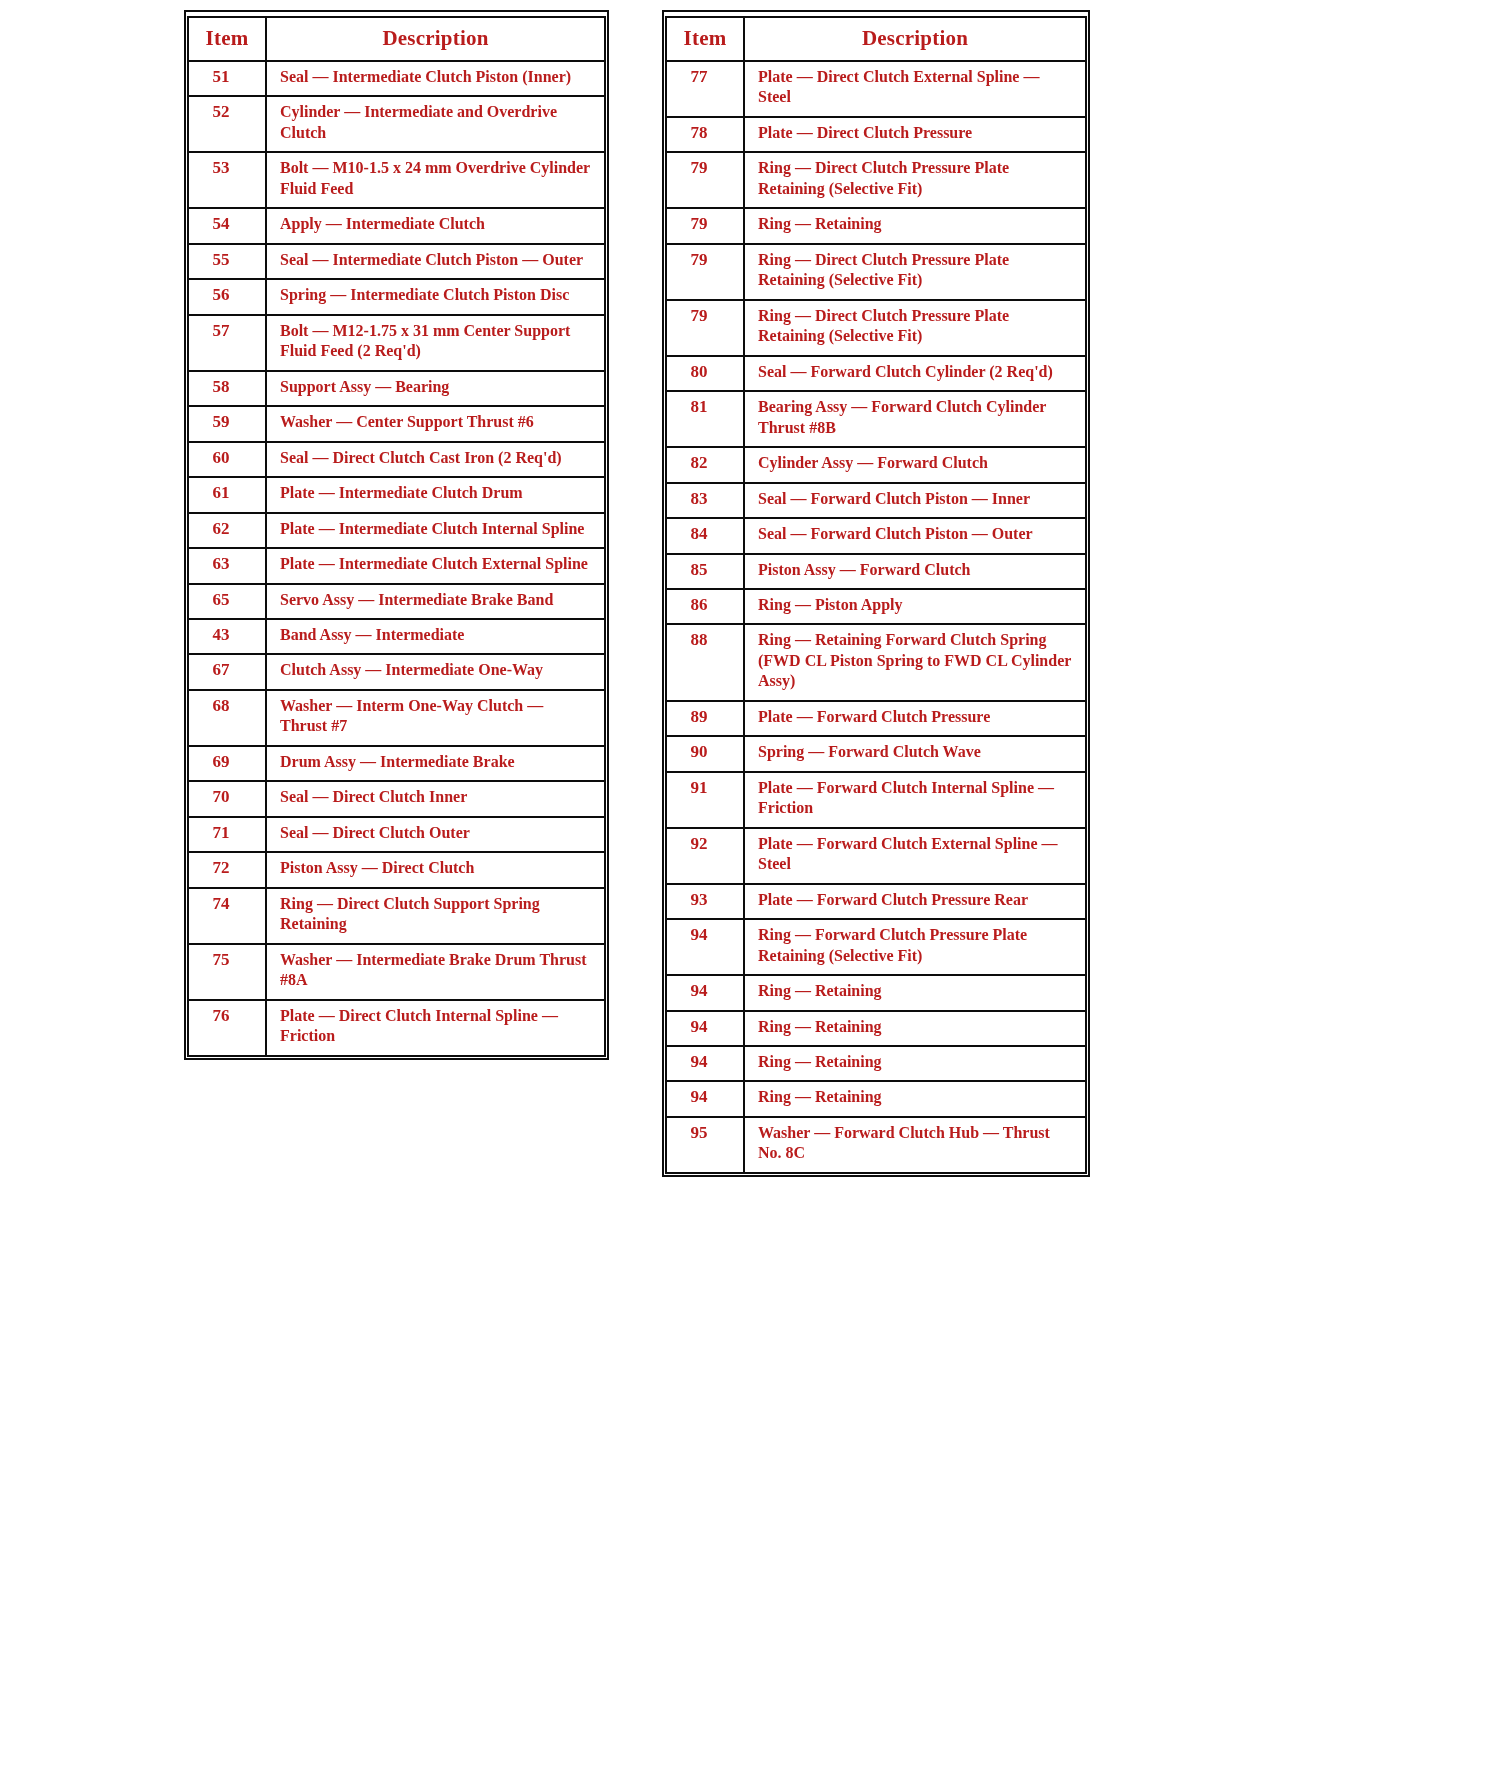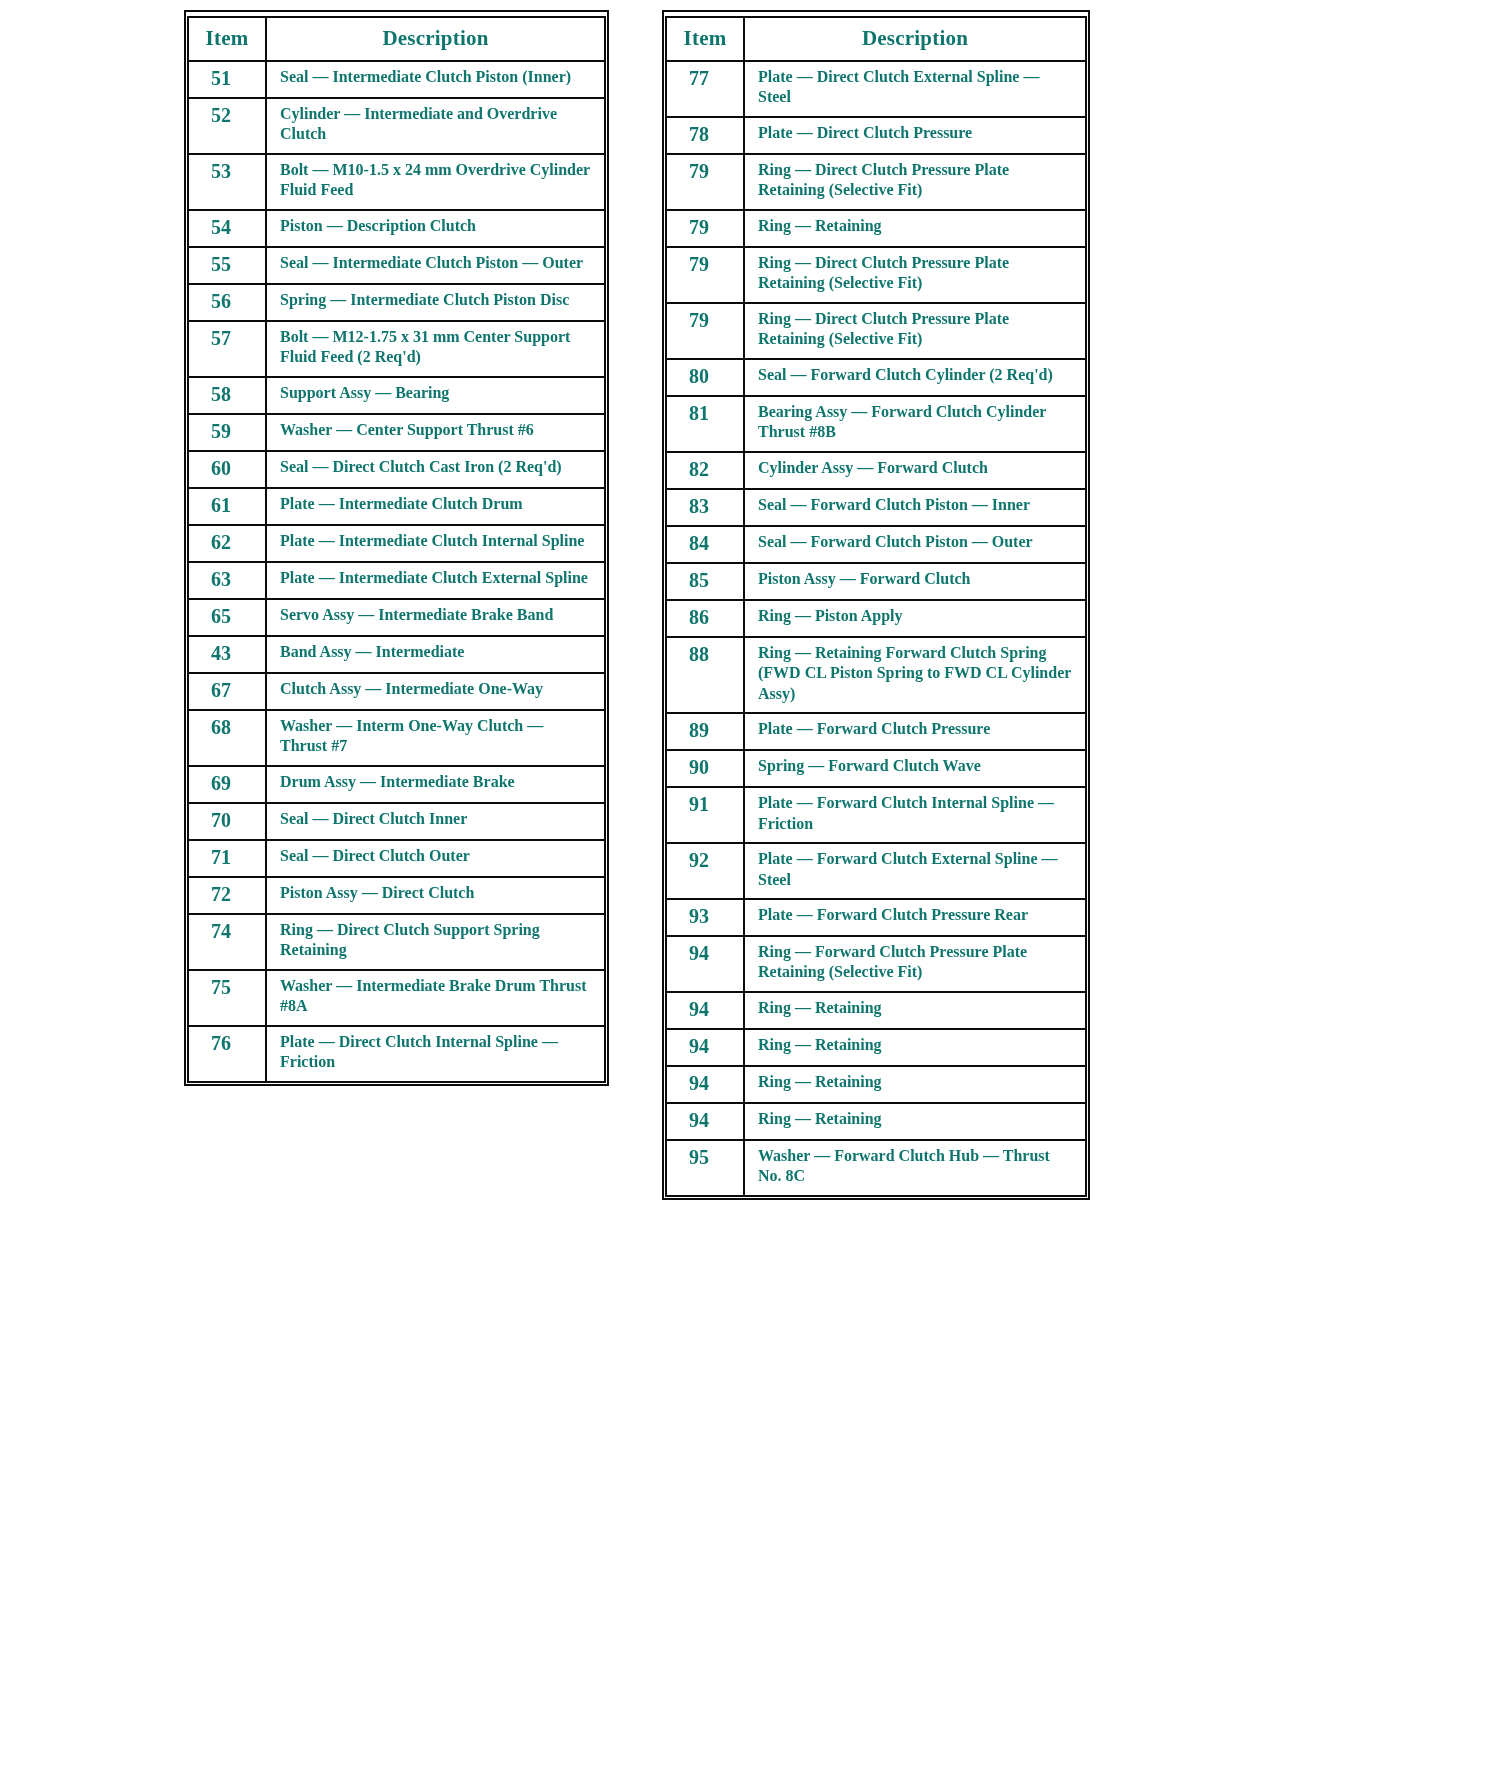--- a/index.html
+++ b/index.html
@@ -6,21 +6,21 @@
     margin: 0;
     padding: 0;
     background: #ffffff;
   }
   .page {
     position: relative;
     width: 1504px;
     height: 1784px;
     background: #ffffff;
     font-family: "Liberation Serif", serif;
-    color: #0f766e;
+    color: #b91c1c;
     overflow: hidden;
   }
   .table-frame {
     position: absolute;
     border: 2px solid #0c0c0c;
     padding: 4px 1px 1px 1px;
     background: #ffffff;
     box-sizing: border-box;
   }
   .table-frame.left {
@@ -47,21 +47,21 @@
   }
   .parts-table th {
     font-size: 21px;
     padding: 8px 4px 9px 4px;
     text-align: center;
     letter-spacing: 0.2px;
   }
   .parts-table col.c-item { width: 78px; }
   .parts-table td.col-item {
     text-align: center;
-    font-size: 20px;
+    font-size: 17px;
     padding: 5px 16px 7px 4px;
   }
   .parts-table td.col-desc {
     text-align: left;
     font-size: 16px;
     line-height: 1.28;
     padding: 5px 10px 8px 13px;
   }
 </style>
 </head>
@@ -89,21 +89,21 @@
           <tr>
             <td class="col-item">52</td>
             <td class="col-desc">Cylinder — Intermediate and Overdrive Clutch</td>
           </tr>
           <tr>
             <td class="col-item">53</td>
             <td class="col-desc">Bolt — M10-1.5 x 24 mm Overdrive Cylinder Fluid Feed</td>
           </tr>
           <tr>
             <td class="col-item">54</td>
-            <td class="col-desc">Piston — Description Clutch</td>
+            <td class="col-desc">Apply — Intermediate Clutch</td>
           </tr>
           <tr>
             <td class="col-item">55</td>
             <td class="col-desc">Seal — Intermediate Clutch Piston — Outer</td>
           </tr>
           <tr>
             <td class="col-item">56</td>
             <td class="col-desc">Spring — Intermediate Clutch Piston Disc</td>
           </tr>
           <tr>

